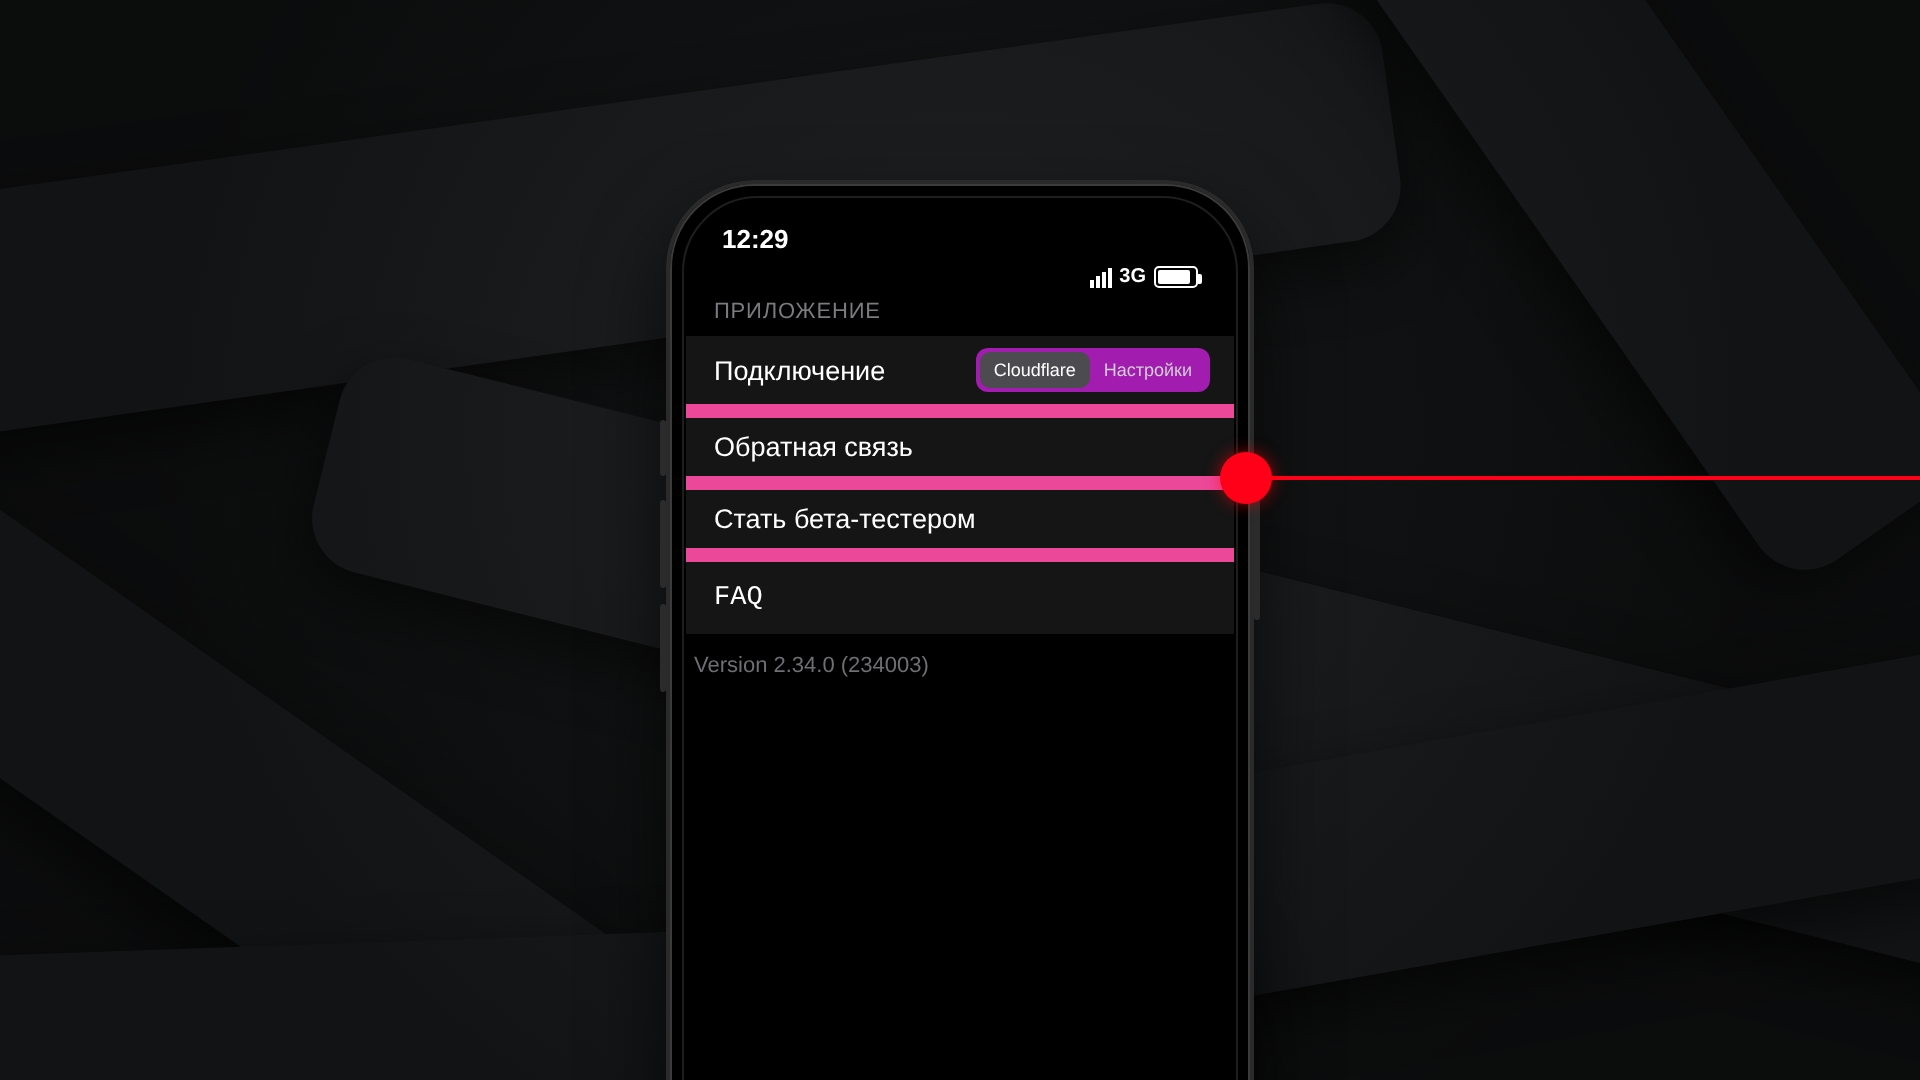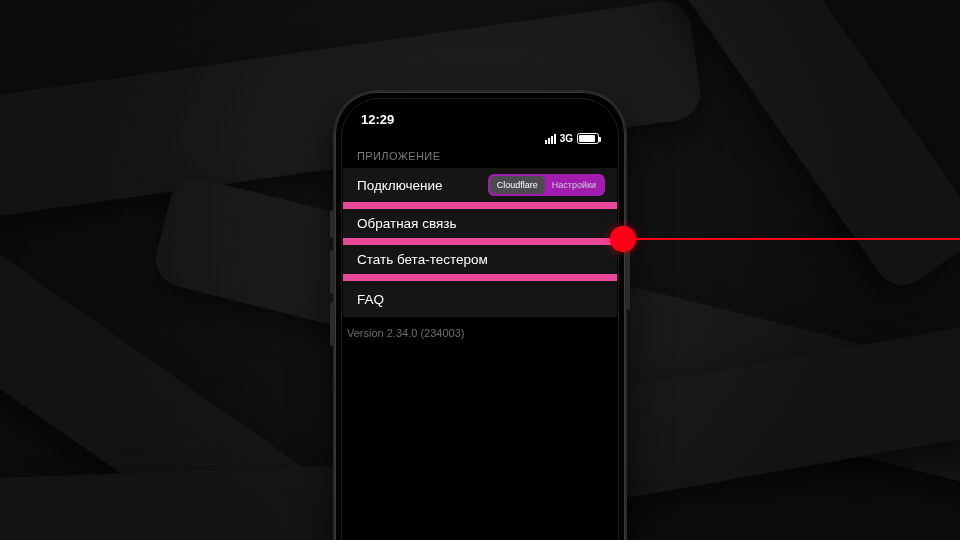--- a/index.html
+++ b/index.html
@@ -46,21 +46,21 @@
   .battery .fill { position:absolute; left:1px; top:1px; bottom:1px; width: 80%; background:#fff; border-radius:1px; }
 
   .nav-bar { position: relative; height: 42px; display:flex; align-items:center; justify-content:center; }
   .back { position:absolute; left: 10px; top: 50%; transform: translateY(-50%); color:#ff001e; font-size: 24px; line-height: 1; padding: 6px 8px; }
   .nav-title { font-size: 16px; font-weight: 600; }
 
   .section-header { color: #7a7a7f; font-size: 11px; letter-spacing: .4px; padding: 16px 14px 6px; text-transform: uppercase; }
 
   .list { background: #151516; }
   .row { display:flex; align-items:center; justify-content:space-between; min-height: 36px; padding: 6px 12px 6px 14px; border-bottom: 7px solid #ec4899; font-size: 13.5px; }
-  .row:last-child { border-bottom: none; }
+  .row:last-child { border-bottom: none; font-family: Liberation Mono, monospace; }
   .row .label { color: #fff; font-weight: 400; }
 
   .seg { display:flex; background:#a21caf; border-radius: 6px; padding: 2px; justify-content: center; }
   .seg button { border:none; background:transparent; color:#cfcfd2; font-size: 9px; padding: 4px 7px; border-radius: 5px; font-family: inherit; }
   .seg button.selected { background:#4c4c50; color:#fff; }
 
   .version { color:#6f6f73; font-size: 11px; padding: 10px 4px; }
 </style>
 </head>
 <body>

